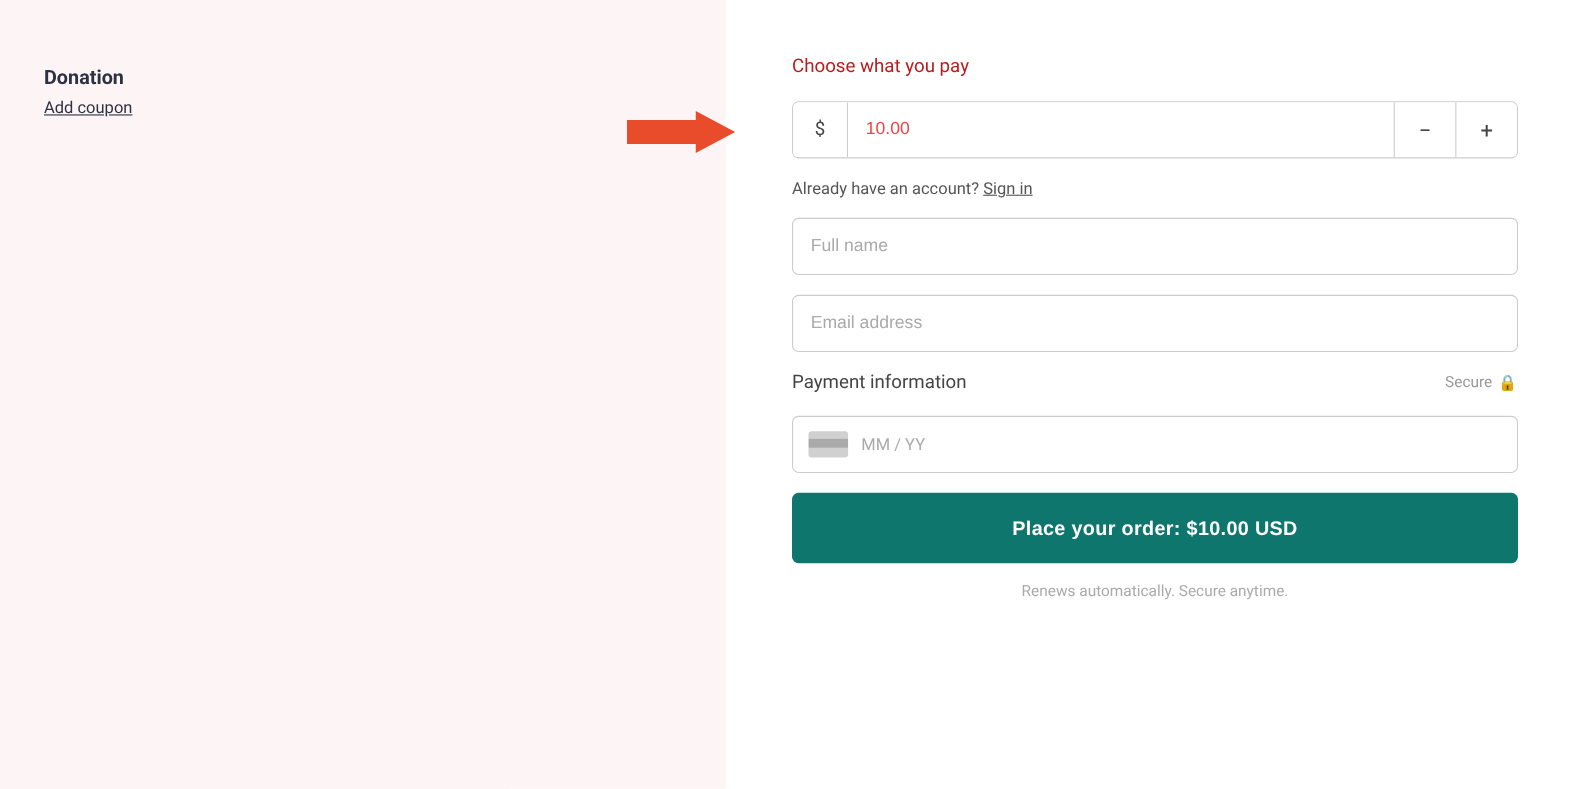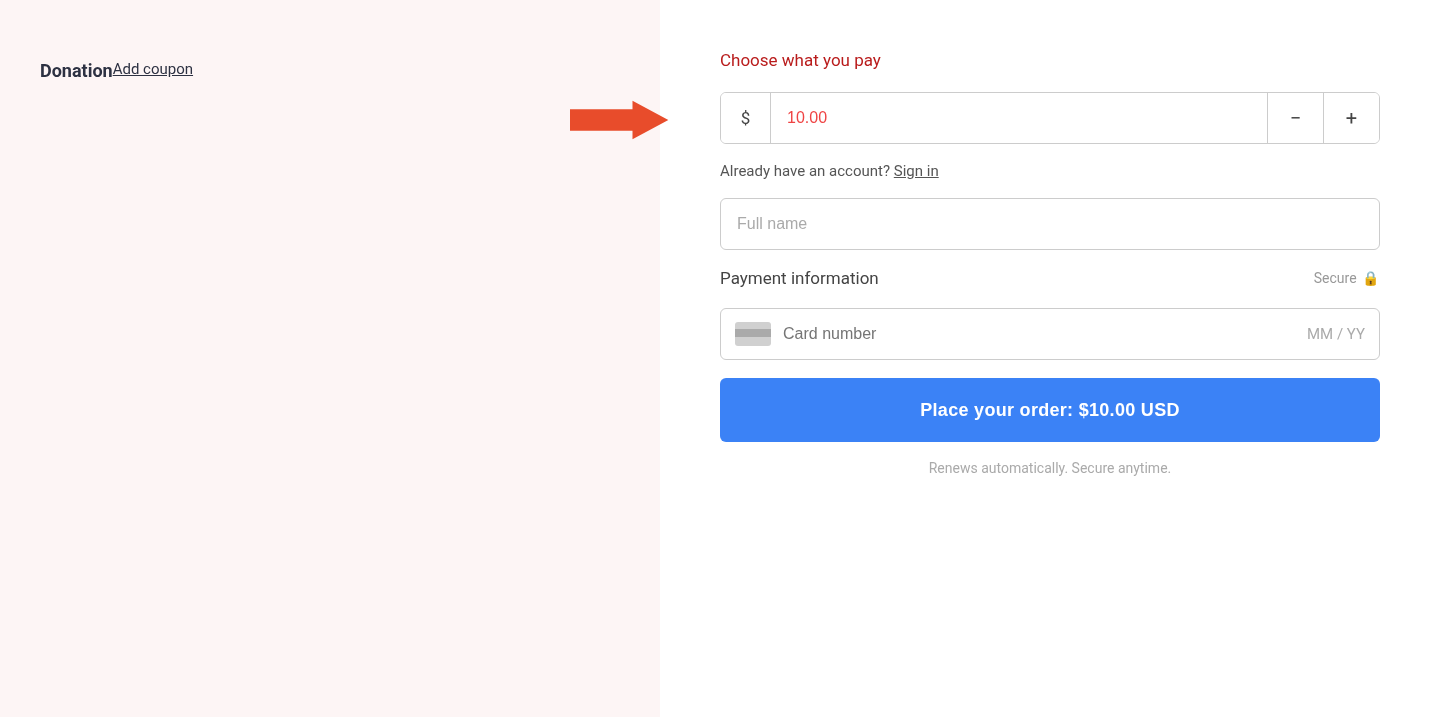--- a/index.html
+++ b/index.html
@@ -15,21 +15,21 @@
       height: 717px;
       width: 1440px;
       overflow: hidden;
     }
 
     .left-panel {
       width: 660px;
       background: #fdf5f5;
       padding: 60px 40px;
       display: flex;
-      flex-direction: row;
+      flex-direction: column;
       justify-content: flex-start;
     }
 
     .donation-label {
       font-size: 18px;
       font-weight: 700;
       color: #2d3142;
       margin-bottom: 8px;
     }
 
@@ -220,21 +220,21 @@
     }
 
     .card-expiry-placeholder {
       font-size: 15px;
       color: #aaa;
     }
 
     .place-order-btn {
       width: 100%;
       height: 64px;
-      background: #3b82f6;
+      background: #0f766e;
       border: none;
       border-radius: 6px;
       color: #fff;
       font-size: 18px;
       font-weight: 600;
       cursor: pointer;
       letter-spacing: 0.3px;
     }
 
     .renew-note {
@@ -269,33 +269,33 @@
   </div>
 
   <div class="account-row">
     <span>Already have an account?</span>
     <span> </span>
     <a class="sign-in-link">Sign in</a>
   </div>
 
   <input class="text-input" type="text" placeholder="Full name" style="">
 
+  <input class="text-input" type="email" placeholder="Email address" style="">
 
   <div>
     <div class="payment-header">
       <span class="payment-label">Payment information</span>
       <div class="secure-badge">
         <span>Secure</span>
         <span class="lock-icon">🔒</span>
       </div>
     </div>
   </div>
 
   <div class="card-input-row">
     <div class="card-stripe"></div>
-    <input class="card-number-placeholder" type="text" placeholder="Card number" style="">
     <span class="card-expiry-placeholder">MM / YY</span>
   </div>
 
   <button class="place-order-btn">Place your order: $10.00 USD</button>
 
   <div class="renew-note">Renews automatically. Secure anytime.</div>
 </div>
 
 </body></html>

